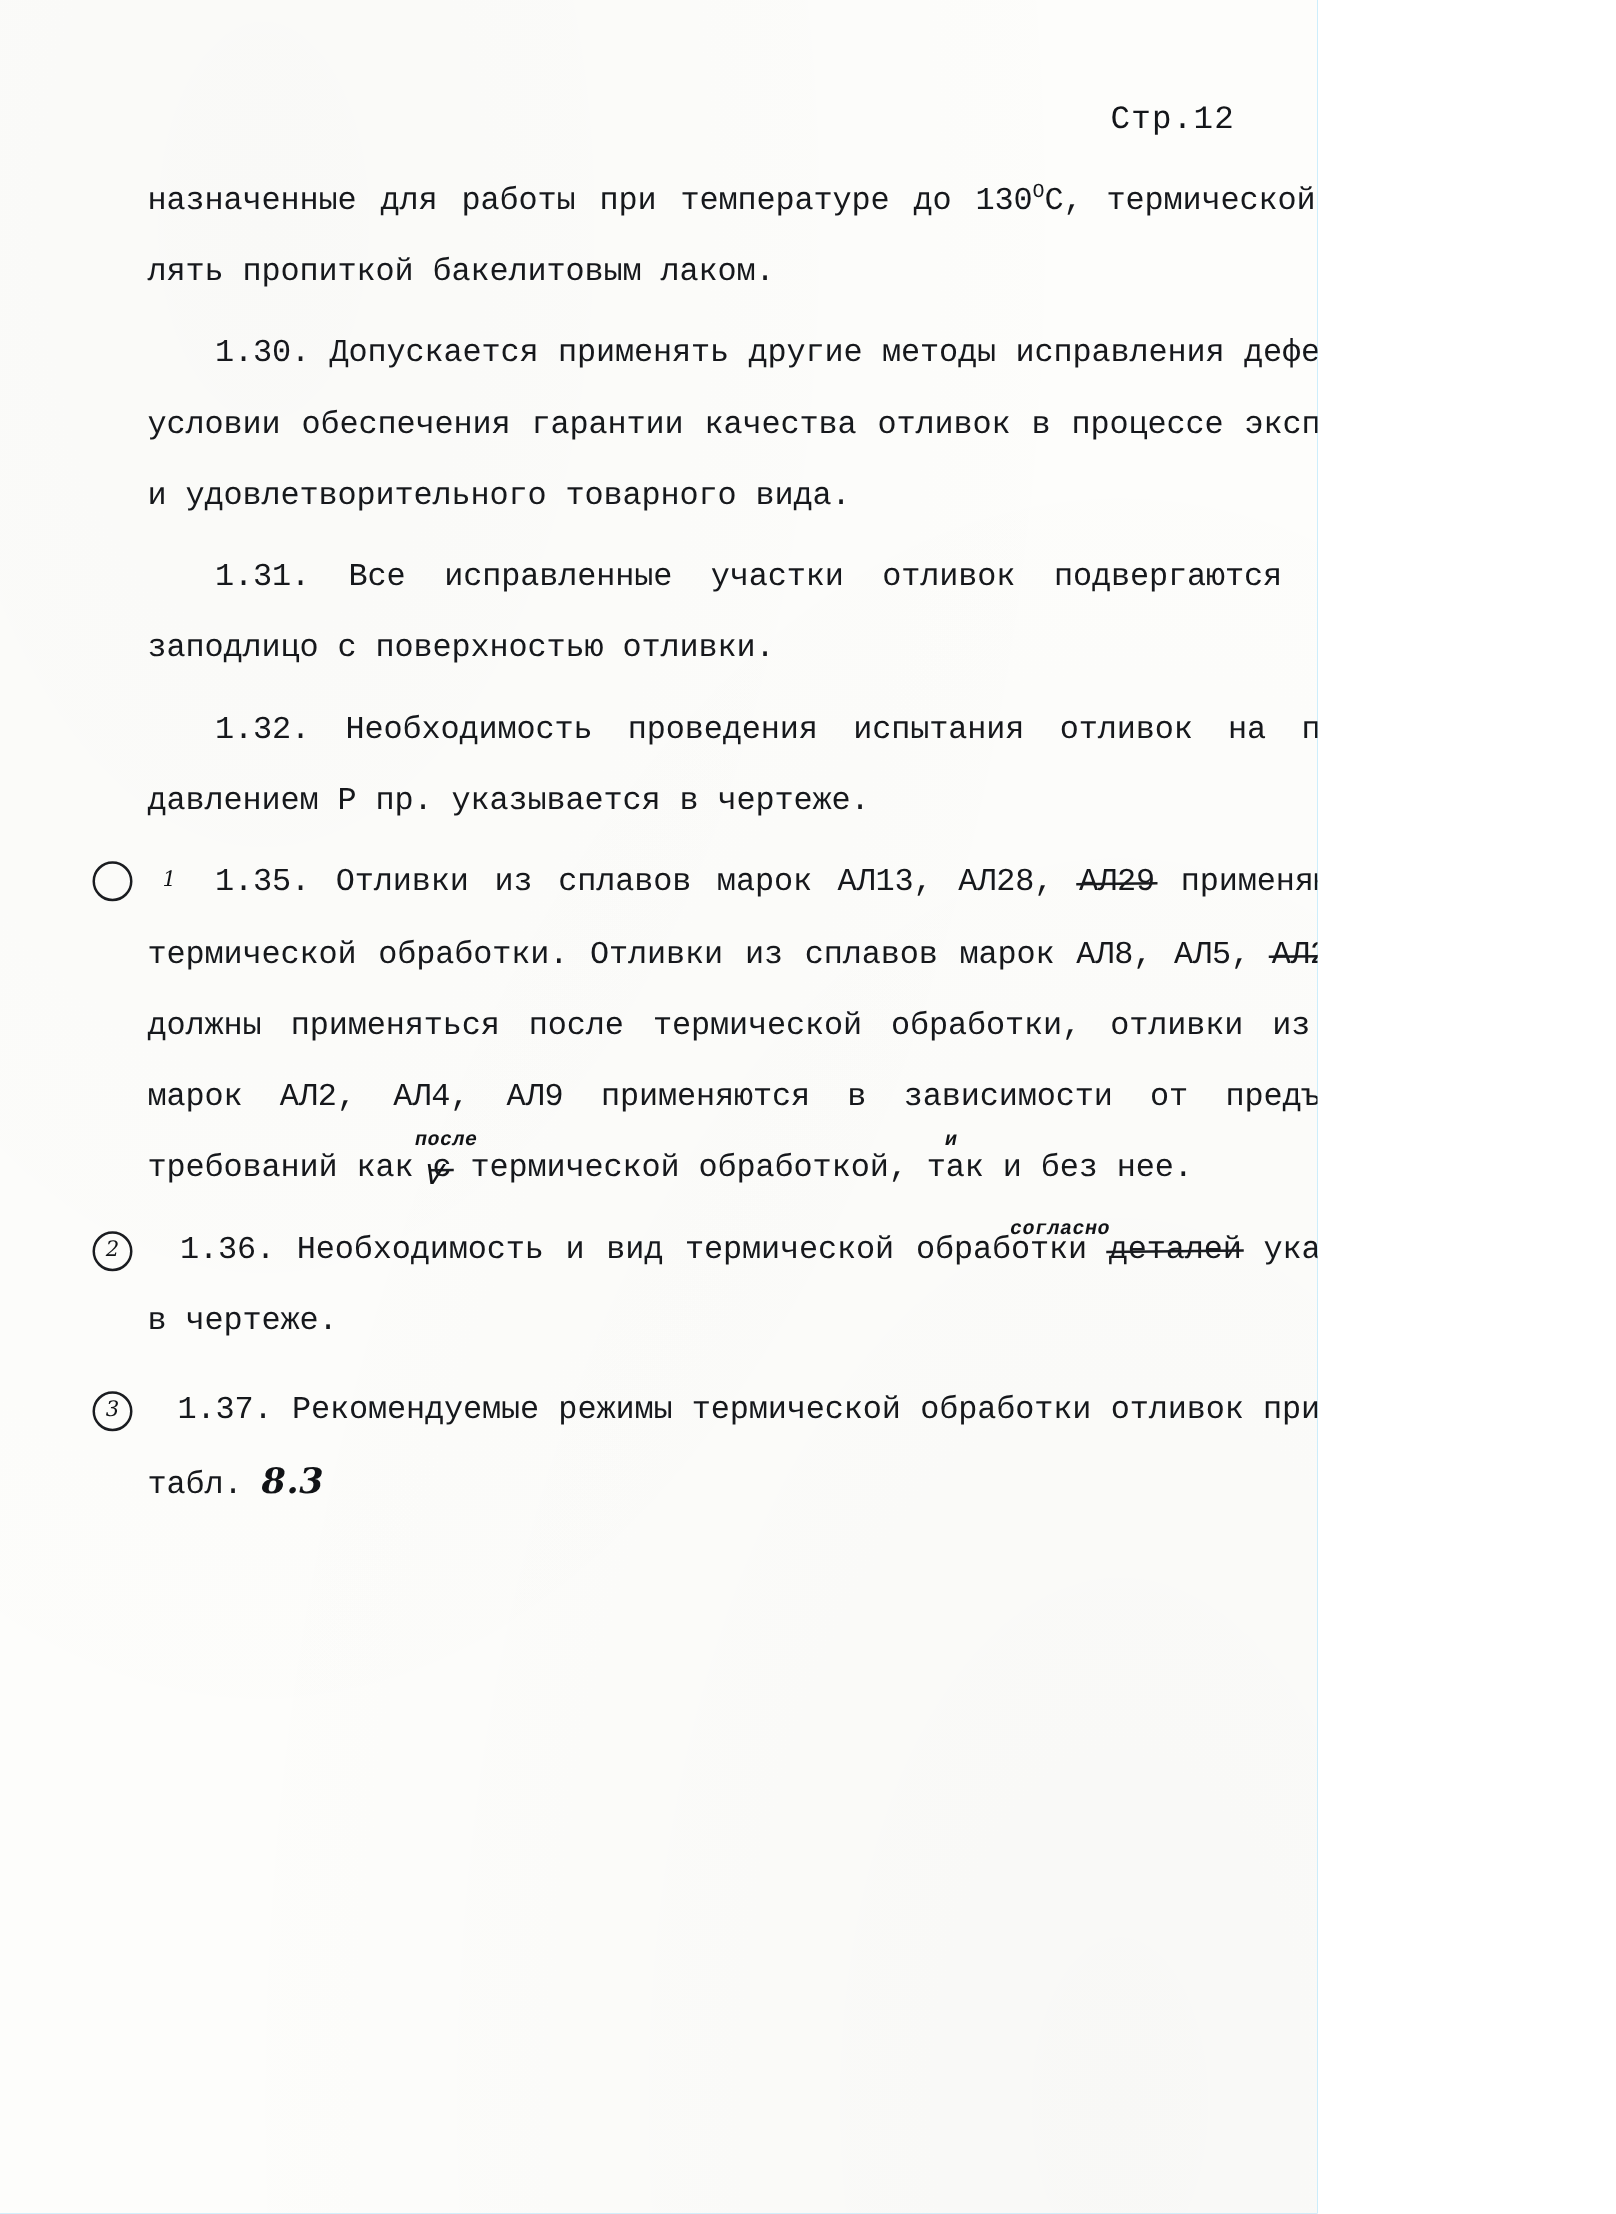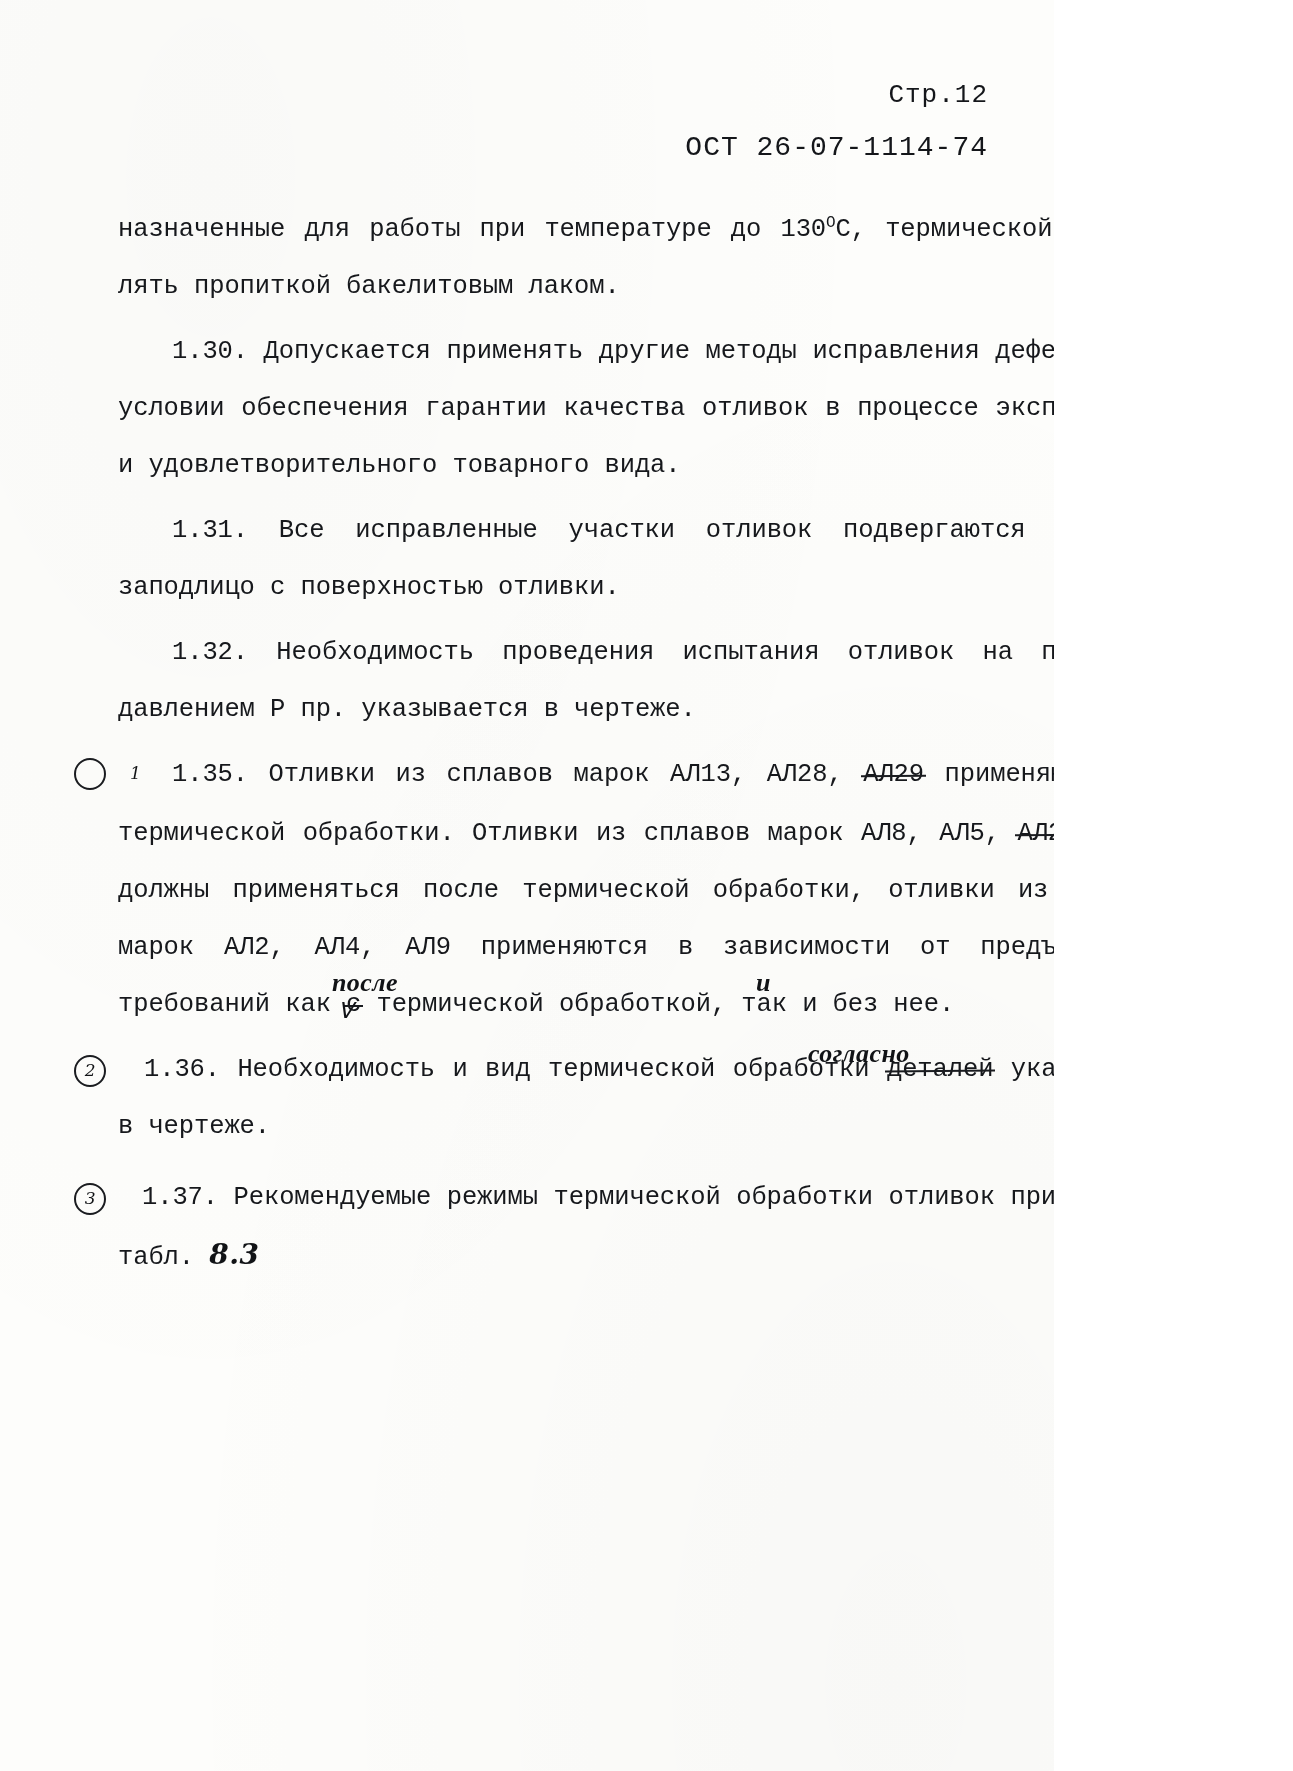--- a/index.html
+++ b/index.html
@@ -91,24 +91,24 @@
   .hand {
     font-family: "DejaVu Serif", serif;
     font-style: italic;
     font-weight: bold;
     font-size: 26px;
     color: #111316;
     letter-spacing: 0.5px;
   }
   .hand-above {
     position: absolute;
-    font-family: Liberation Serif, serif;
+    font-family: Liberation Mono, monospace;
     font-style: italic;
     font-weight: bold;
-    font-size: 26px;
+    font-size: 16px;
     color: #111316;
     white-space: nowrap;
     letter-spacing: 0.4px;
   }
   .caret {
     position: absolute;
     font-family: "DejaVu Serif", serif;
     font-style: italic;
     font-size: 22px;
     color: #111316;
@@ -133,21 +133,20 @@
 </head>
 <body>
 
 <div class="page">
   <div class="scan"></div>
 
   <div class="content">
 
     <div class="header-block">
       <div class="page-num">Стр.12</div>
-      <div class="doc-code">ОСТ 26-07-1114-74</div>
     </div>
 
     <p class="para noindent">
       <span>назначенные для работы при температуре до 130</span><sup class="deg">O</sup><span>С, термической исправ-</span>
       <span>лять пропиткой бакелитовым лаком.</span>
     </p>
 
     <p class="para indent">
       <span>1.30.</span>
       <span>Допускается применять другие методы исправления дефектов при условии обеспечения гарантии качества отливок в процессе эксплуатации и удовлетворительного товарного вида.</span>

